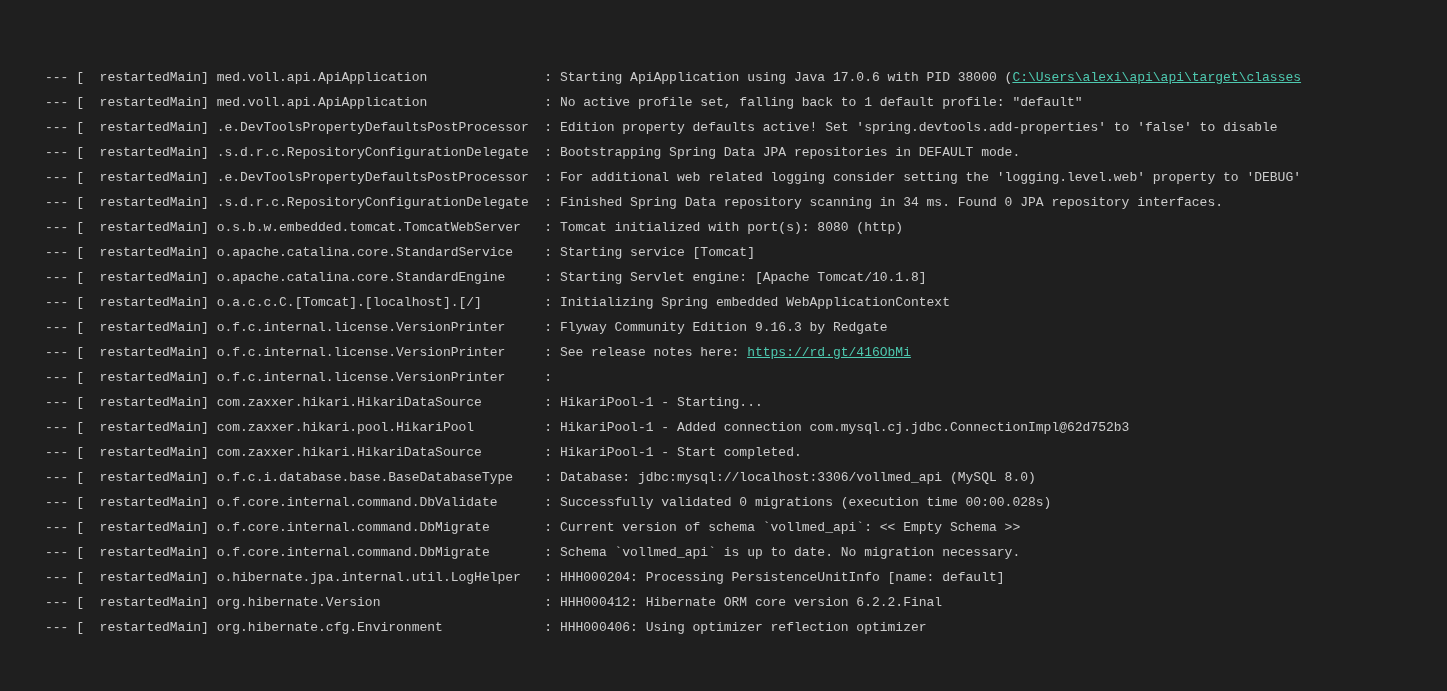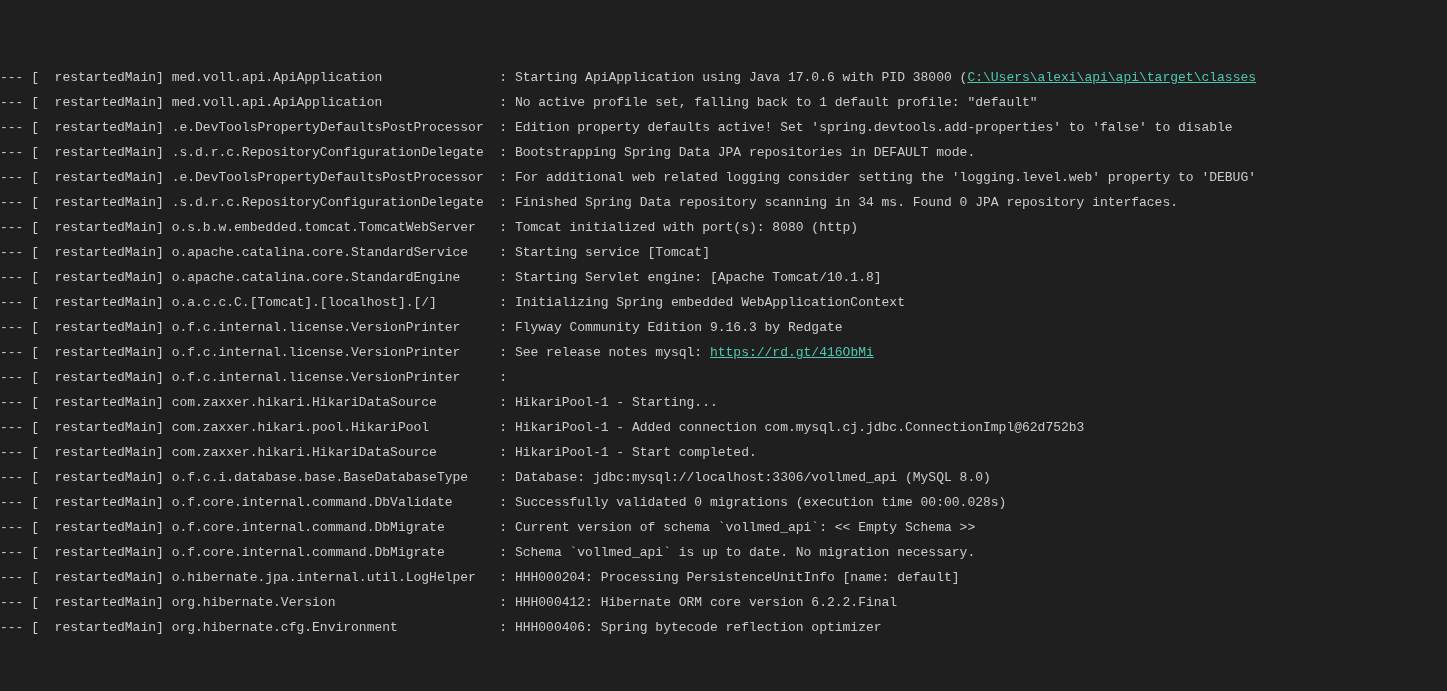--- a/index.html
+++ b/index.html
@@ -12,20 +12,21 @@
     overflow-x: auto;
     white-space: nowrap;
     line-height: 25px;
   }
   .log-container {
     padding-top: 65px;
   }
   .log-line {
     white-space: pre;
     height: 25px;
+    margin-left: 45px;
   }
   .link {
     color: #4ec9b0;
     text-decoration: underline;
     cursor: pointer;
   }
 </style>
 </head>
 <body>
 
@@ -34,25 +35,25 @@
     <div class="log-line"><span>--- [  restartedMain] </span><span>med.voll.api.ApiApplication              </span><span> : </span><span>No active profile set, falling back to 1 default profile: "default"</span></div>
     <div class="log-line"><span>--- [  restartedMain] </span><span>.e.DevToolsPropertyDefaultsPostProcessor </span><span> : </span><span>Edition property defaults active! Set 'spring.devtools.add-properties' to 'false' to disable</span></div>
     <div class="log-line"><span>--- [  restartedMain] </span><span>.s.d.r.c.RepositoryConfigurationDelegate </span><span> : </span><span>Bootstrapping Spring Data JPA repositories in DEFAULT mode.</span></div>
     <div class="log-line"><span>--- [  restartedMain] </span><span>.e.DevToolsPropertyDefaultsPostProcessor </span><span> : </span><span>For additional web related logging consider setting the 'logging.level.web' property to 'DEBUG'</span></div>
     <div class="log-line"><span>--- [  restartedMain] </span><span>.s.d.r.c.RepositoryConfigurationDelegate </span><span> : </span><span>Finished Spring Data repository scanning in 34 ms. Found 0 JPA repository interfaces.</span></div>
     <div class="log-line"><span>--- [  restartedMain] </span><span>o.s.b.w.embedded.tomcat.TomcatWebServer  </span><span> : </span><span>Tomcat initialized with port(s): 8080 (http)</span></div>
     <div class="log-line"><span>--- [  restartedMain] </span><span>o.apache.catalina.core.StandardService   </span><span> : </span><span>Starting service [Tomcat]</span></div>
     <div class="log-line"><span>--- [  restartedMain] </span><span>o.apache.catalina.core.StandardEngine    </span><span> : </span><span>Starting Servlet engine: [Apache Tomcat/10.1.8]</span></div>
     <div class="log-line"><span>--- [  restartedMain] </span><span>o.a.c.c.C.[Tomcat].[localhost].[/]       </span><span> : </span><span>Initializing Spring embedded WebApplicationContext</span></div>
     <div class="log-line"><span>--- [  restartedMain] </span><span>o.f.c.internal.license.VersionPrinter    </span><span> : </span><span>Flyway Community Edition 9.16.3 by Redgate</span></div>
-    <div class="log-line"><span>--- [  restartedMain] </span><span>o.f.c.internal.license.VersionPrinter    </span><span> : </span><span>See release notes mysql: </span><span class="link">https://rd.gt/416ObMi</span><span></span></div>
+    <div class="log-line"><span>--- [  restartedMain] </span><span>o.f.c.internal.license.VersionPrinter    </span><span> : </span><span>See release notes here: </span><span class="link">https://rd.gt/416ObMi</span><span></span></div>
     <div class="log-line"><span>--- [  restartedMain] </span><span>o.f.c.internal.license.VersionPrinter    </span><span> : </span><span></span></div>
     <div class="log-line"><span>--- [  restartedMain] </span><span>com.zaxxer.hikari.HikariDataSource       </span><span> : </span><span>HikariPool-1 - Starting...</span></div>
     <div class="log-line"><span>--- [  restartedMain] </span><span>com.zaxxer.hikari.pool.HikariPool        </span><span> : </span><span>HikariPool-1 - Added connection com.mysql.cj.jdbc.ConnectionImpl@62d752b3</span></div>
     <div class="log-line"><span>--- [  restartedMain] </span><span>com.zaxxer.hikari.HikariDataSource       </span><span> : </span><span>HikariPool-1 - Start completed.</span></div>
     <div class="log-line"><span>--- [  restartedMain] </span><span>o.f.c.i.database.base.BaseDatabaseType   </span><span> : </span><span>Database: jdbc:mysql://localhost:3306/vollmed_api (MySQL 8.0)</span></div>
     <div class="log-line"><span>--- [  restartedMain] </span><span>o.f.core.internal.command.DbValidate     </span><span> : </span><span>Successfully validated 0 migrations (execution time 00:00.028s)</span></div>
     <div class="log-line"><span>--- [  restartedMain] </span><span>o.f.core.internal.command.DbMigrate      </span><span> : </span><span>Current version of schema `vollmed_api`: &lt;&lt; Empty Schema &gt;&gt;</span></div>
     <div class="log-line"><span>--- [  restartedMain] </span><span>o.f.core.internal.command.DbMigrate      </span><span> : </span><span>Schema `vollmed_api` is up to date. No migration necessary.</span></div>
     <div class="log-line"><span>--- [  restartedMain] </span><span>o.hibernate.jpa.internal.util.LogHelper  </span><span> : </span><span>HHH000204: Processing PersistenceUnitInfo [name: default]</span></div>
     <div class="log-line"><span>--- [  restartedMain] </span><span>org.hibernate.Version                    </span><span> : </span><span>HHH000412: Hibernate ORM core version 6.2.2.Final</span></div>
-    <div class="log-line"><span>--- [  restartedMain] </span><span>org.hibernate.cfg.Environment            </span><span> : </span><span>HHH000406: Spring bytecode reflection optimizer</span></div>
+    <div class="log-line"><span>--- [  restartedMain] </span><span>org.hibernate.cfg.Environment            </span><span> : </span><span>HHH000406: Using optimizer reflection optimizer</span></div>
   </div>
 
 </body></html>

